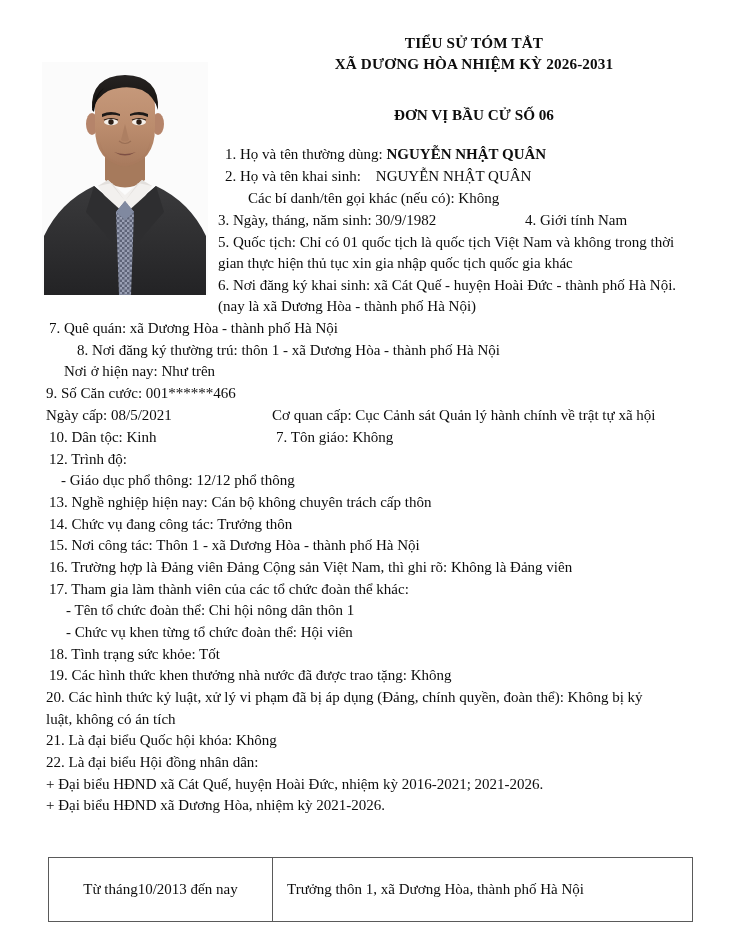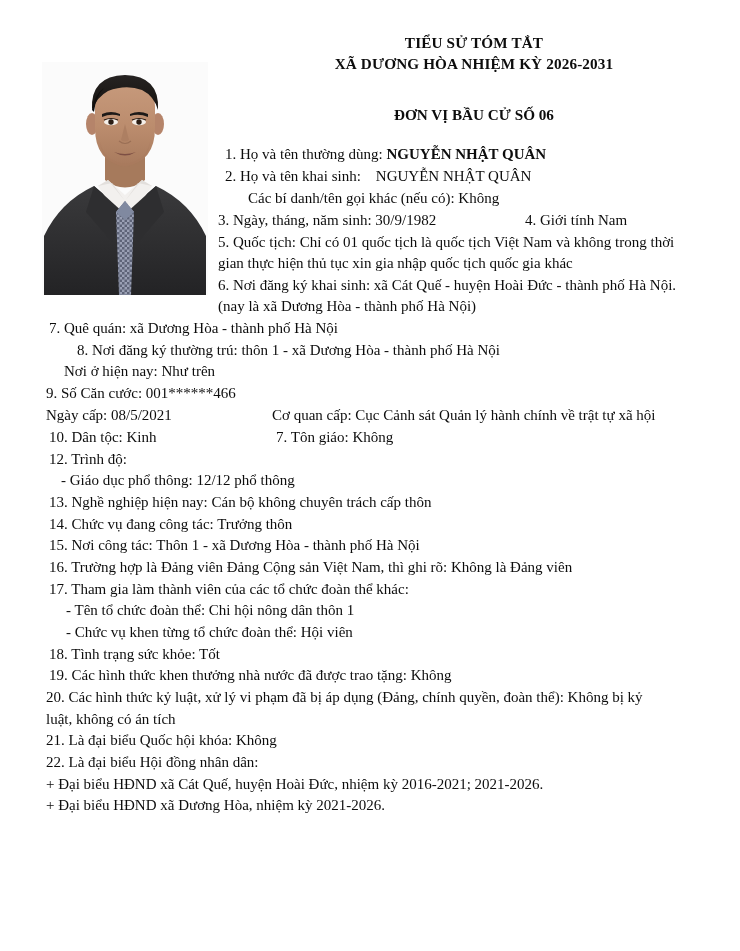--- a/index.html
+++ b/index.html
@@ -238,14 +238,22 @@
     <div class="ln" style="left:46px; top:710px;">luật, không có án tích</div>
 
     <div class="ln" style="left:46px; top:731px;">21. Là đại biểu Quốc hội khóa: Không</div>
     <div class="ln" style="left:46px; top:753px;">22. Là đại biểu Hội đồng nhân dân:</div>
     <div class="ln" style="left:46px; top:775px;">+ Đại biểu HĐND xã Cát Quế, huyện Hoài Đức, nhiệm kỳ 2016-2021; 2021-2026.</div>
     <div class="ln" style="left:46px; top:796px;">+ Đại biểu HĐND xã Dương Hòa, nhiệm kỳ 2021-2026.</div>
 
   </div>
 
 
+  <table class="work-table">
+    <tbody>
+      <tr>
+        <td class="col-period">Từ tháng10/2013 đến nay</td>
+        <td class="col-desc">Trưởng thôn 1, xã Dương Hòa, thành phố Hà Nội</td>
+      </tr>
+    </tbody>
+  </table>
 
 </div>
 
 </body></html>

